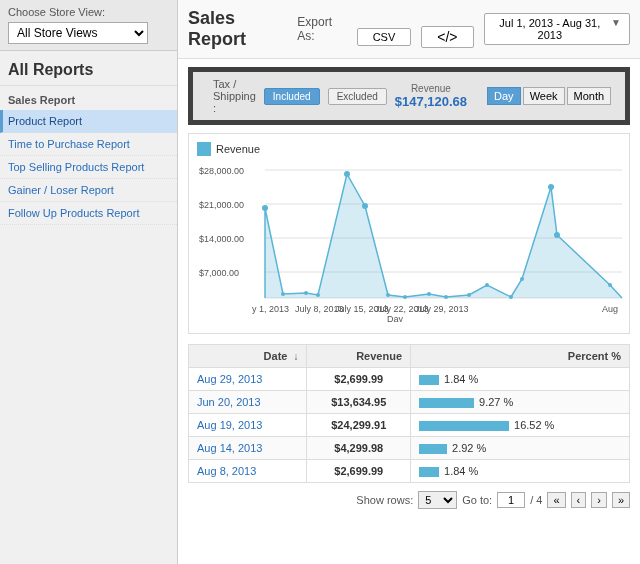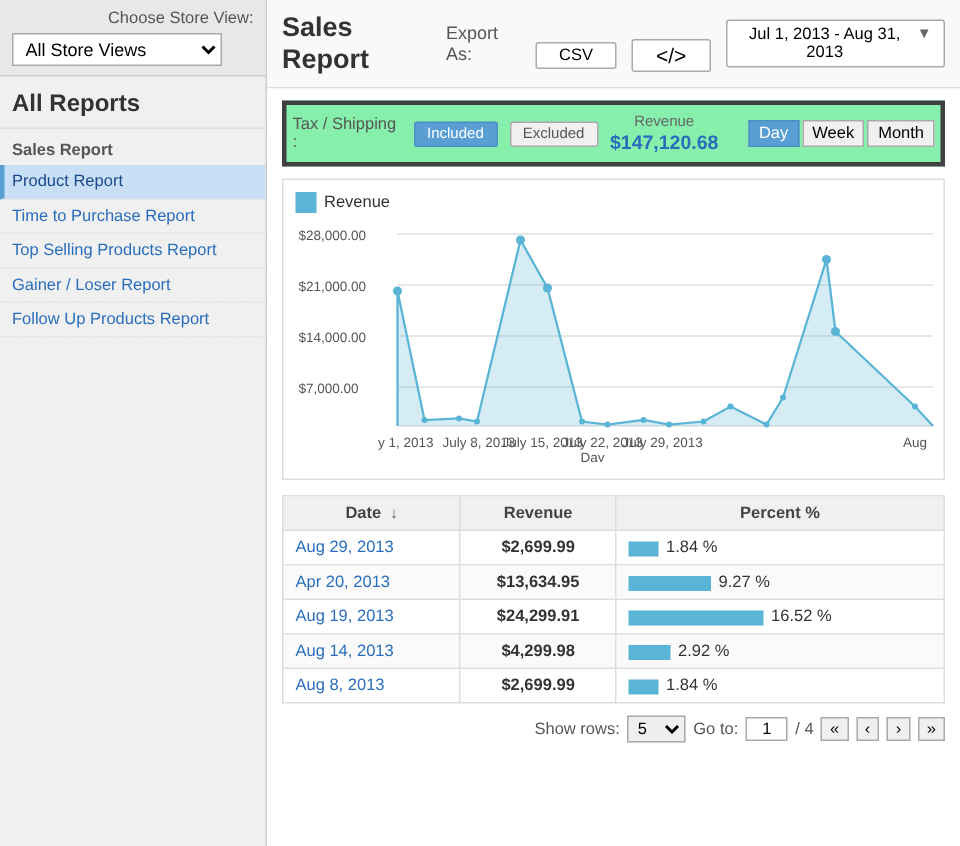--- a/index.html
+++ b/index.html
@@ -3,21 +3,21 @@
   <meta charset="utf-8">
   <style>
     * { box-sizing: border-box; margin: 0; padding: 0; }
     body { font-family: Arial, sans-serif; font-size: 12px; background: #f5f5f5; color: #333; }
     
     .layout { display: flex; height: 564px; width: 640px; overflow: hidden; }
     
     
     .sidebar { width: 178px; background: #f0f0f0; border-right: 1px solid #ccc; padding: 0; flex-shrink: 0; }
     .store-view-header { background: #e8e8e8; padding: 6px 8px; border-bottom: 1px solid #ccc; }
-    .store-view-label { font-size: 11px; color: #555; margin-bottom: 4px; text-align: right; }
+    .store-view-label { font-size: 11px; color: #555; margin-bottom: 4px; }
     .store-select-wrapper { display: flex; align-items: center; }
     .store-select { width: 140px; padding: 2px 4px; border: 1px solid #aaa; background: #fff; font-size: 12px; }
     
     .all-reports-title { font-size: 16px; font-weight: bold; color: #333; padding: 10px 8px 6px 8px; border-bottom: 1px solid #ddd; }
     
     .sidebar-section-label { font-size: 11px; font-weight: bold; color: #555; padding: 8px 8px 4px 8px; }
     
     .sidebar-item { padding: 5px 8px; font-size: 11px; color: #2a6ebb; cursor: pointer; border-bottom: 1px dotted #ddd; }
     .sidebar-item.active { background: #c8dff5; color: #1a4a8a; font-weight: normal; border-left: 3px solid #5a9fd4; padding-left: 5px; }
     
@@ -27,21 +27,21 @@
     .main-header { display: flex; align-items: center; padding: 8px 10px; background: #f9f9f9; border-bottom: 1px solid #ddd; gap: 10px; }
     .main-title { font-size: 18px; font-weight: bold; color: #333; }
     .export-label { font-size: 12px; color: #555; }
     .export-btn { border: 1px solid #aaa; background: #fff; padding: 2px 15px; cursor: pointer; font-size: 11px; border-radius: 2px; margin-top: 16px; }
     .date-range-btn { margin-left: auto; border: 1px solid #aaa; background: #fff; padding: 3px 8px; cursor: pointer; font-size: 11px; border-radius: 2px; display: flex; align-items: flex-start; gap: 4px; }
     .date-range-btn .dropdown-arrow { font-size: 10px; color: #666; }
     
     .content-area { flex: 1; padding: 8px 10px; overflow-y: auto; background: #fff; }
     
     
-    .filter-bar { display: flex; align-items: center; gap: 8px; margin-bottom: 8px; border: 3px solid #404040; padding: 6px 4px; background: #86efac; }
+    .filter-bar { display: flex; align-items: center; gap: 8px; margin-bottom: 8px; border: 5px solid #404040; padding: 6px 20px; background: #e5e5e5; }
     .filter-label { font-size: 11px; color: #555; }
     .filter-btn { padding: 2px 8px; font-size: 10px; border: 1px solid #aaa; cursor: pointer; border-radius: 2px; }
     .filter-btn.active { background: #5a9fd4; color: #fff; border-color: #4a8fc4; }
     .filter-btn.inactive { background: #f0f0f0; color: #555; }
     
     .stats-area { display: flex; align-items: center; gap: 20px; margin-left: auto; }
     .stat-item { text-align: center; }
     .stat-label { font-size: 10px; color: #666; }
     .stat-value { font-size: 13px; font-weight: bold; color: #2a6ebb; }
     .stat-count { font-size: 13px; font-weight: bold; color: #555; }
@@ -53,21 +53,21 @@
     
     .chart-container { border: 1px solid #ddd; margin-bottom: 10px; padding: 8px; background: #fff; }
     .chart-legend { display: flex; align-items: center; gap: 5px; margin-bottom: 6px; }
     .legend-color { width: 14px; height: 14px; background: #5ab4d6; display: inline-block; }
     .legend-label { font-size: 11px; color: #333; }
     
     .chart-svg-wrapper { width: 100%; }
     
     
     .data-table { width: 100%; border-collapse: collapse; font-size: 11px; }
-    .data-table th { background: #f0f0f0; border: 1px solid #ddd; padding: 5px 8px; text-align: center; font-weight: bold; color: #444; }
+    .data-table th { background: #f0f0f0; border: 1px solid #ddd; padding: 5px 8px; text-align: right; font-weight: bold; color: #444; }
     .data-table th.sortable { cursor: pointer; }
     .data-table td { border: 1px solid #ddd; padding: 5px 8px; }
     .data-table tr:nth-child(even) { background: #fafafa; }
     .data-table td.date-cell { color: #2a6ebb; }
     .data-table td.revenue-cell { text-align: center; font-weight: bold; }
     .data-table td.percent-cell { }
     
     .percent-bar-wrapper { display: flex; align-items: flex-end; gap: 5px; }
     .percent-bar { height: 10px; background: #5ab4d6; display: inline-block; }
     .percent-text { font-size: 11px; color: #333; }
@@ -225,21 +225,21 @@
               <td class="date-cell">Aug 29, 2013</td>
               <td class="revenue-cell">$2,699.99</td>
               <td class="percent-cell">
                 <div class="percent-bar-wrapper">
                   <span class="percent-bar" style="width: 20px;"></span>
                   <span class="percent-text">1.84 %</span>
                 </div>
               </td>
             </tr>
             <tr>
-              <td class="date-cell">Apr 20, 2013</td>
+              <td class="date-cell">Jun 20, 2013</td>
               <td class="revenue-cell">$13,634.95</td>
               <td class="percent-cell">
                 <div class="percent-bar-wrapper">
                   <span class="percent-bar" style="width: 55px;"></span>
                   <span class="percent-text">9.27 %</span>
                 </div>
               </td>
             </tr>
             <tr>
               <td class="date-cell">Aug 19, 2013</td>

